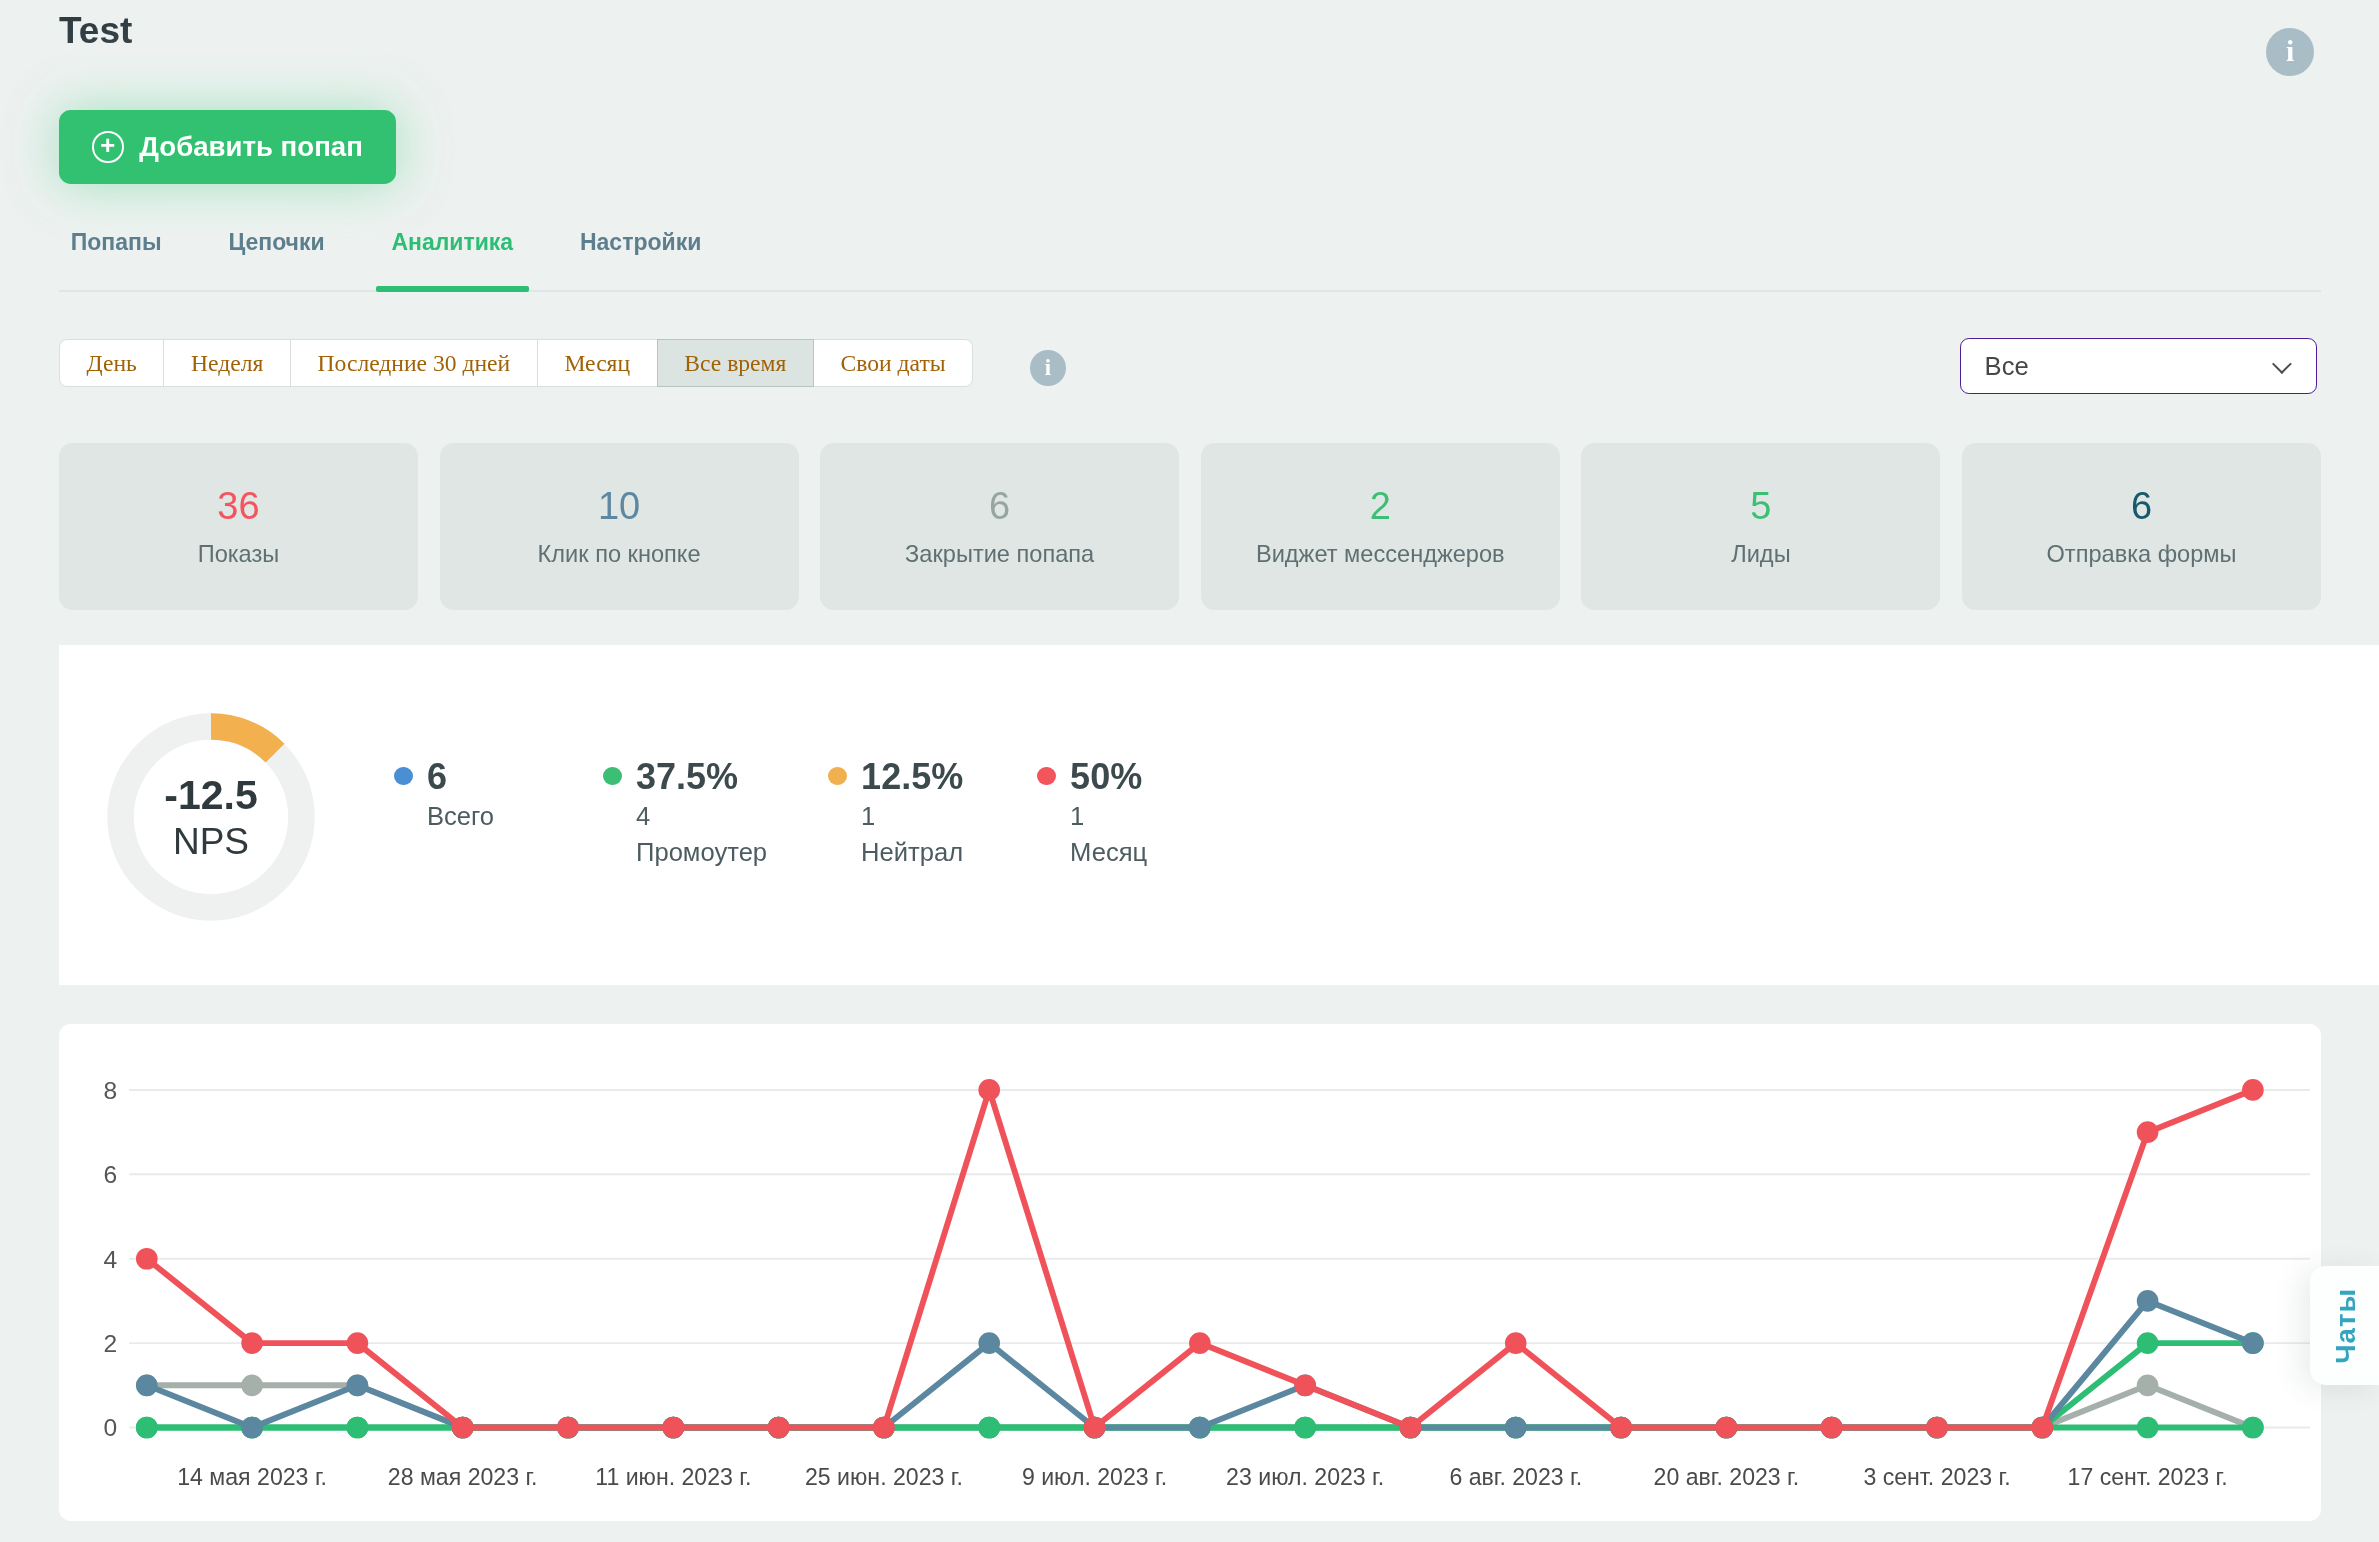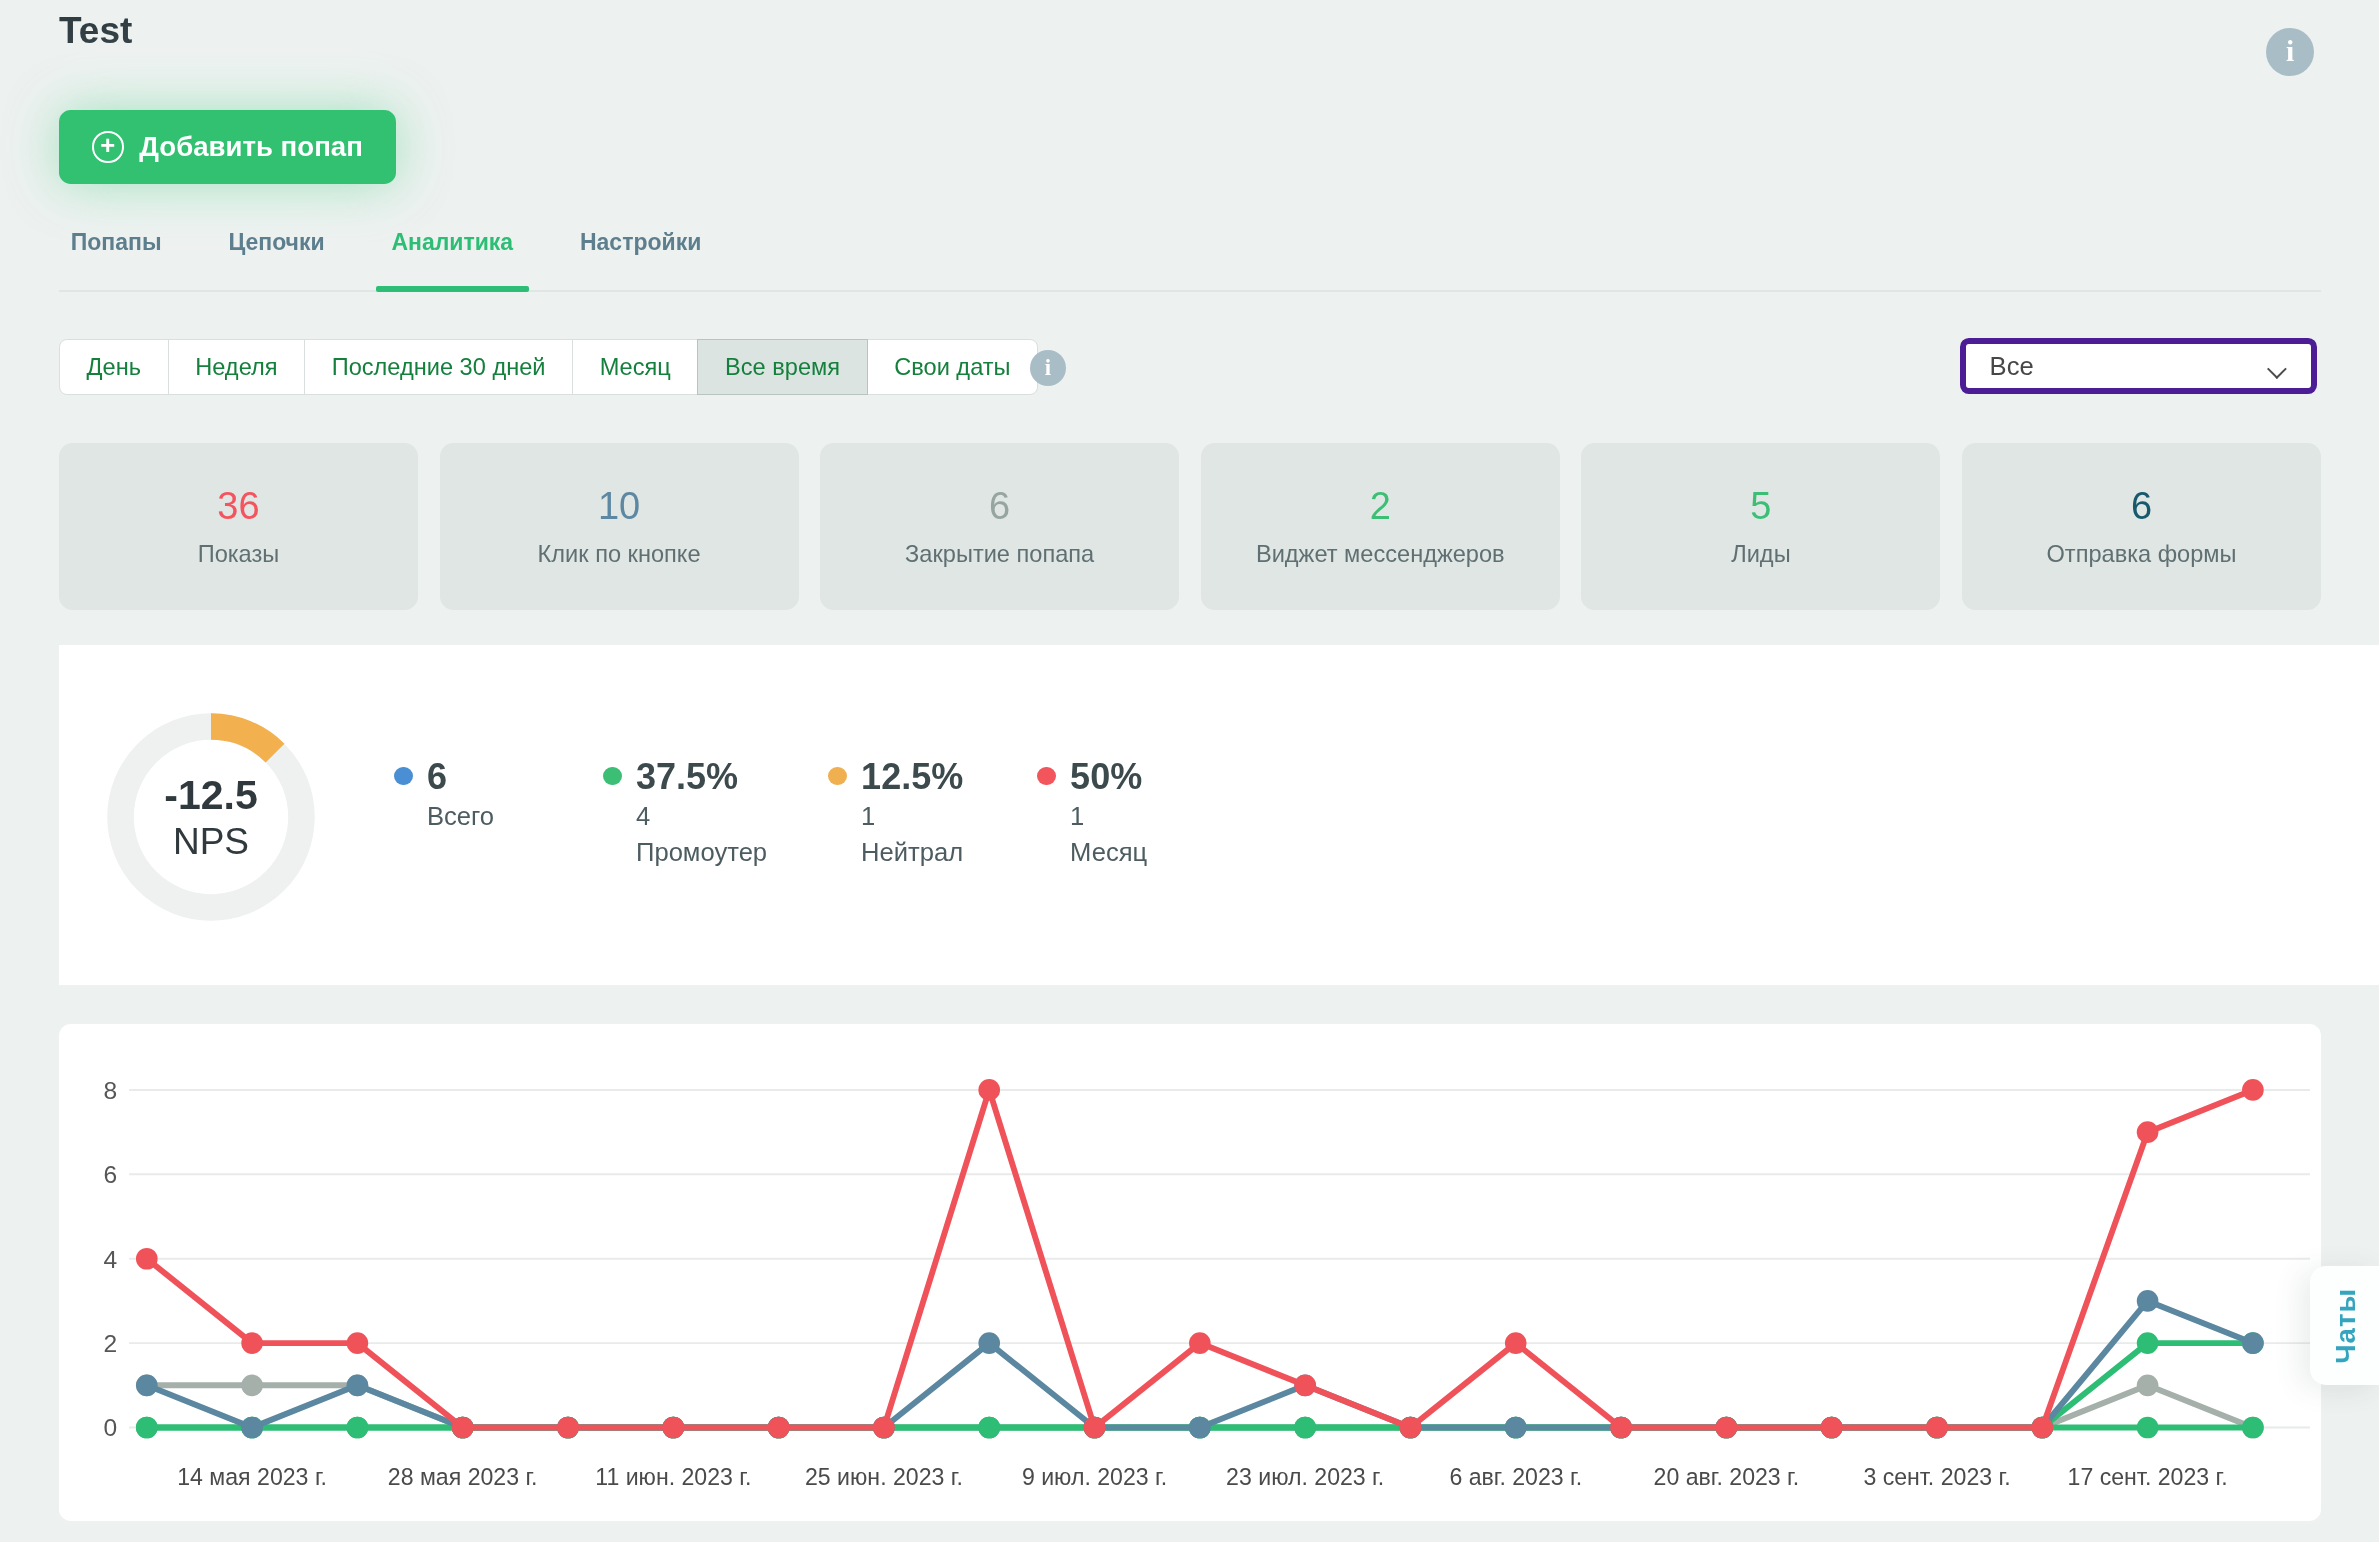--- a/index.html
+++ b/index.html
@@ -46,36 +46,36 @@
   }
   .tab.active { color:#2ebd74; }
   .tab.active::after {
     content:""; position:absolute; left:-11.8px; right:-11.8px; bottom:-2px;
     height:5.9px; background:#2ebd74; border-radius:2px;
   }
 
   
   .filter-group { position:absolute; left:59px; top:339px; height:56px; display:flex; }
   .filter-btn {
-    height:56px; padding:0 26.6px; background:#fff; border:1px solid #d8dfde;
-    margin-left:-1px; font-size:23.6px; color:#15803d; cursor:pointer; font-family:Liberation Sans, sans-serif;
+    height:48px; padding:0 26.6px; background:#fff; border:1px solid #d8dfde;
+    margin-left:-1px; font-size:23.6px; color:#a16207; cursor:pointer; font-family:Liberation Serif, serif;
     white-space:nowrap;
   }
   .filter-btn:first-child { border-radius:7.9px 0 0 7.9px; margin-left:0; }
   .filter-btn:last-child { border-radius:0 7.9px 7.9px 0; }
   .filter-btn.selected { background:#dce4e1; border:1px solid #b7c4bf; z-index:2; position:relative; }
   .info-icon-small {
     position:absolute; left:1030px; top:350px; width:36px; height:36px;
     background:#a9bdc7; border-radius:50%; color:#fff;
     display:flex; align-items:center; justify-content:center;
     font-family:"Liberation Serif",serif; font-weight:700; font-size:22.7px;
   }
   .popup-select {
     position:absolute; left:1960px; top:338px; width:357px; height:56px;
-    background:#fff; border:6px solid #4c1d95; border-radius:8.9px;
+    background:#fff; border:1px solid #4c1d95; border-radius:8.9px;
     display:flex; align-items:center; padding:0 23.6px; font-size:25.6px; color:#474747;
     cursor:pointer;
   }
   .chevron-down {
     position:absolute; right:27.6px; top:17.7px; width:13.8px; height:13.8px;
     border-right:2.5px solid #4c4c4c; border-bottom:2.5px solid #4c4c4c;
     transform:rotate(45deg);
   }
 
   

